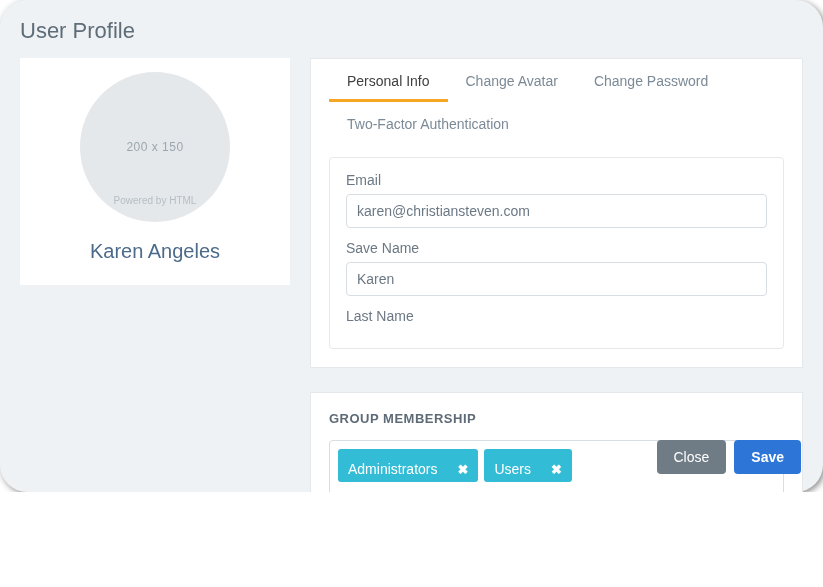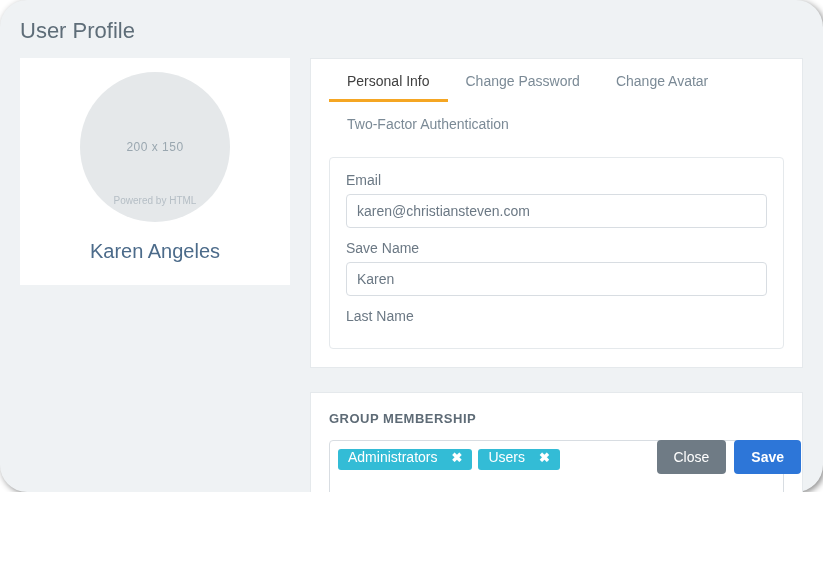--- a/index.html
+++ b/index.html
@@ -135,22 +135,22 @@
     gap: 6px;
     align-content: flex-start;
   }
   .tag {
     display: inline-flex;
     align-items: center;
     background: #33bcd6;
     color: #fff;
     font-size: 14px;
     border-radius: 3px;
-    padding: 0 8px 5px 10px;
-    gap: 12px;
+    padding: 12px 8px 5px 10px;
+    gap: 18px;
   }
   .tag-remove {
     font-weight: 700;
     cursor: pointer;
     font-size: 13px;
     line-height: 1;
     padding: 0 2px;
   }
   .footer {
     position: absolute;
@@ -191,22 +191,22 @@
         <span class="avatar-powered">Powered by HTML</span>
       </div>
       <div class="user-name">Karen Angeles</div>
     </div>
 
     <div class="right-col">
 
       <div class="panel">
         <div class="tabs">
           <div class="tab active">Personal Info</div>
+          <div class="tab">Change Avatar</div>
           <div class="tab">Change Password</div>
-          <div class="tab">Change Avatar</div>
           <div class="tab">Two-Factor Authentication</div>
         </div>
 
         <div class="inner-box">
           <div class="field">
             <label>Email</label>
             <input type="text" value="karen@christiansteven.com" style="">
           </div>
           <div class="field">
             <label>Save Name</label>

